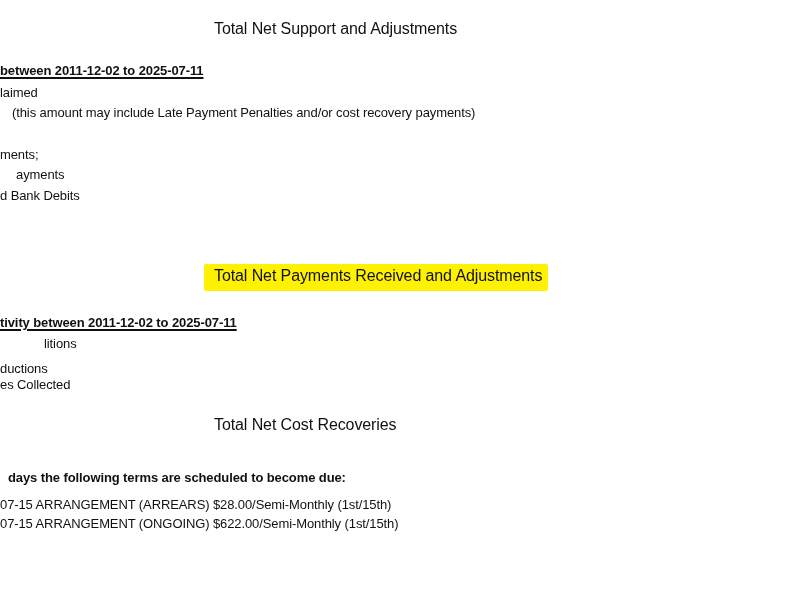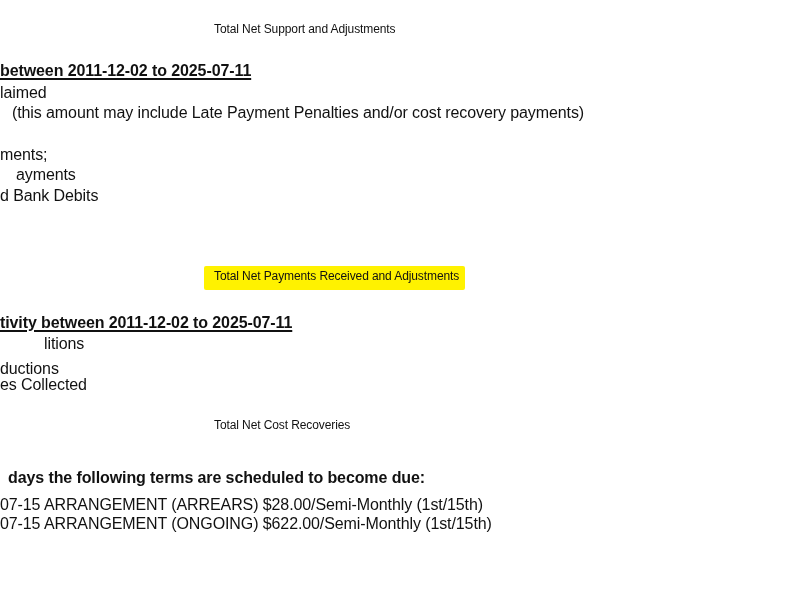--- a/index.html
+++ b/index.html
@@ -11,32 +11,32 @@
     width: 800px;
     height: 600px;
     position: relative;
     overflow: hidden;
     font-family: "Liberation Sans", sans-serif;
     color: #111111;
   }
   .line {
     position: absolute;
     white-space: nowrap;
-    font-size: 16px;
+    font-size: 13px;
     line-height: 20px;
     letter-spacing: -0.1px;
   }
   .bold { font-weight: bold; }
   .underline {
     text-decoration: underline;
     text-decoration-thickness: 2px;
     text-underline-offset: 2px;
   }
   .heading {
-    font-size: 12px;
+    font-size: 16px;
   }
   .highlight {
     background: #fff200;
     padding: 3px 6px 7px 10px;
     border-radius: 2px;
   }
 </style>
 </head>
 <body>
 

